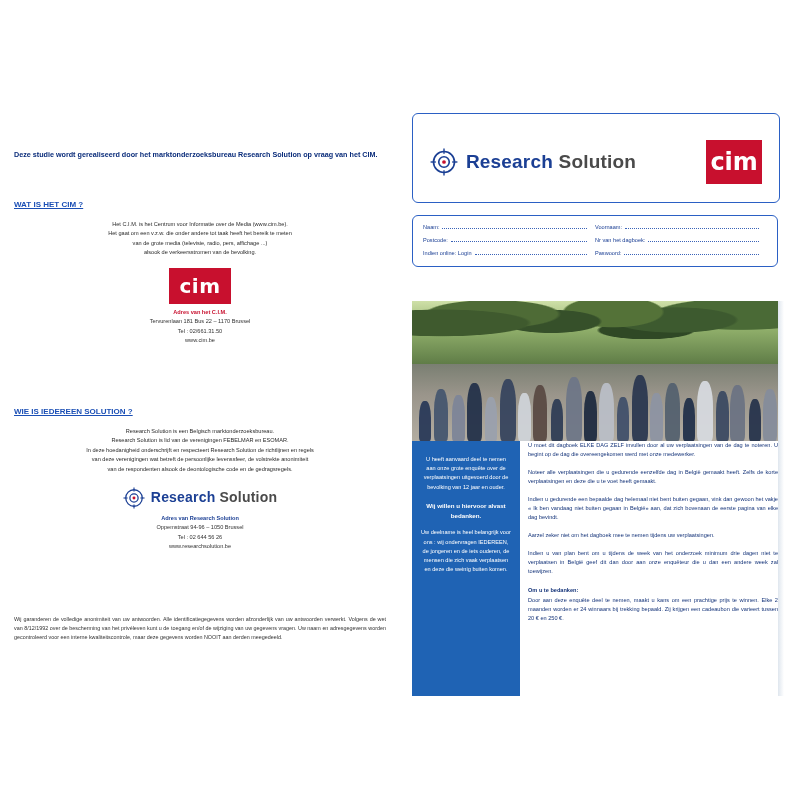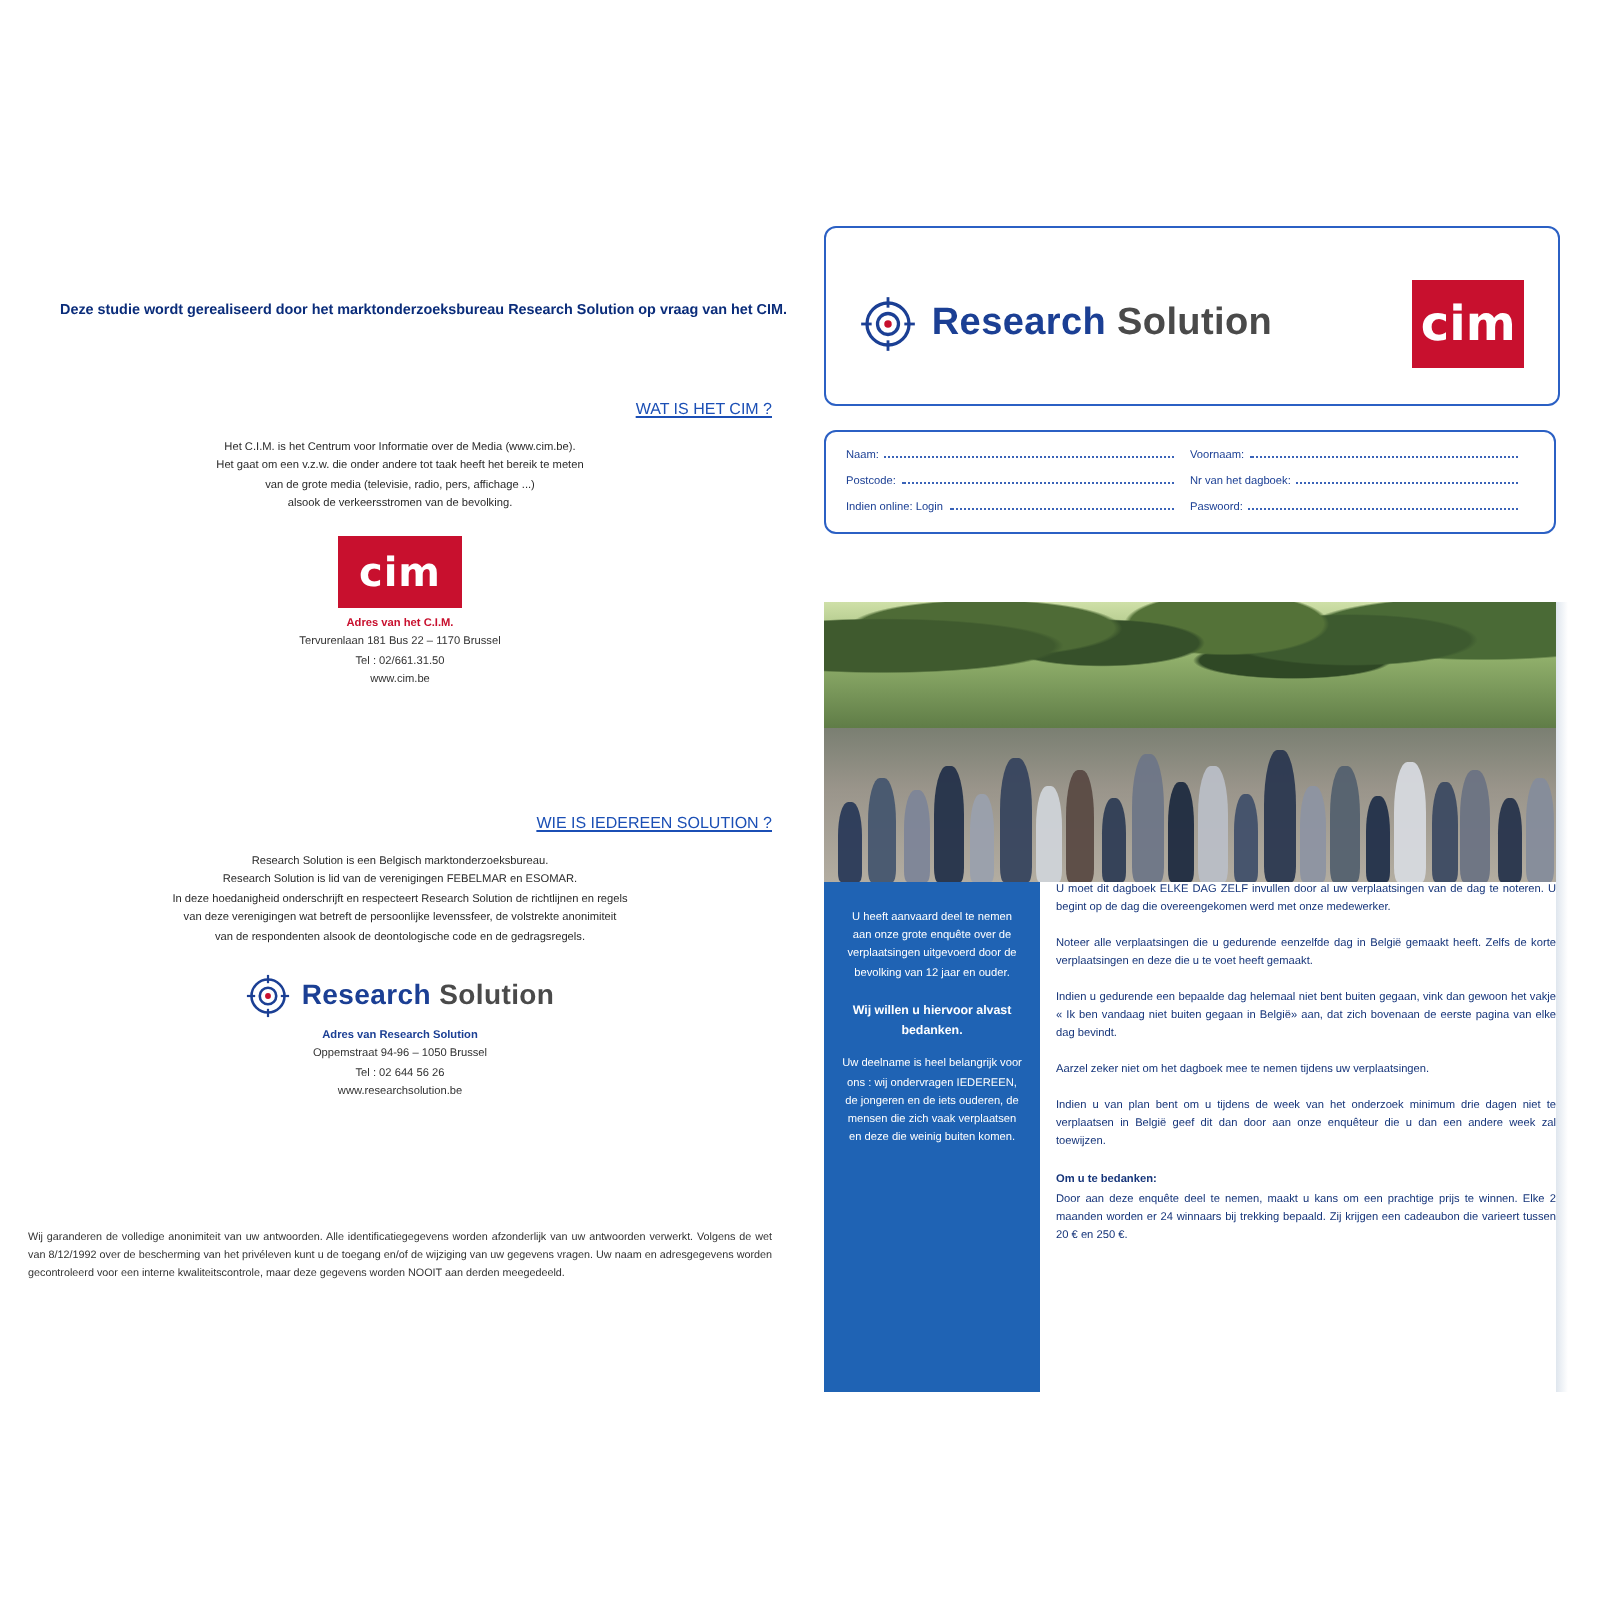--- a/index.html
+++ b/index.html
@@ -19,26 +19,25 @@
     background:#ffffff;
   }
   .left-headline{
     position:absolute;
     left:14px;top:150px;
     width:372px;
     font-size:7.2px;
     font-weight:bold;
     color:#0a2c7a;
     line-height:1.35;
-    margin-left:16px;
   }
   .sec-title{
-    text-align:right;
+    text-align:left;
     font-size:8px;
-    font-weight:normal;
+    font-weight:bold;
     color:#1b4fb5;
     text-decoration:underline;
   }
   .left-block{
     position:absolute;
     width:372px;
     left:14px;
     text-align:center;
     color:#2a2a2a;
     font-size:5.6px;

